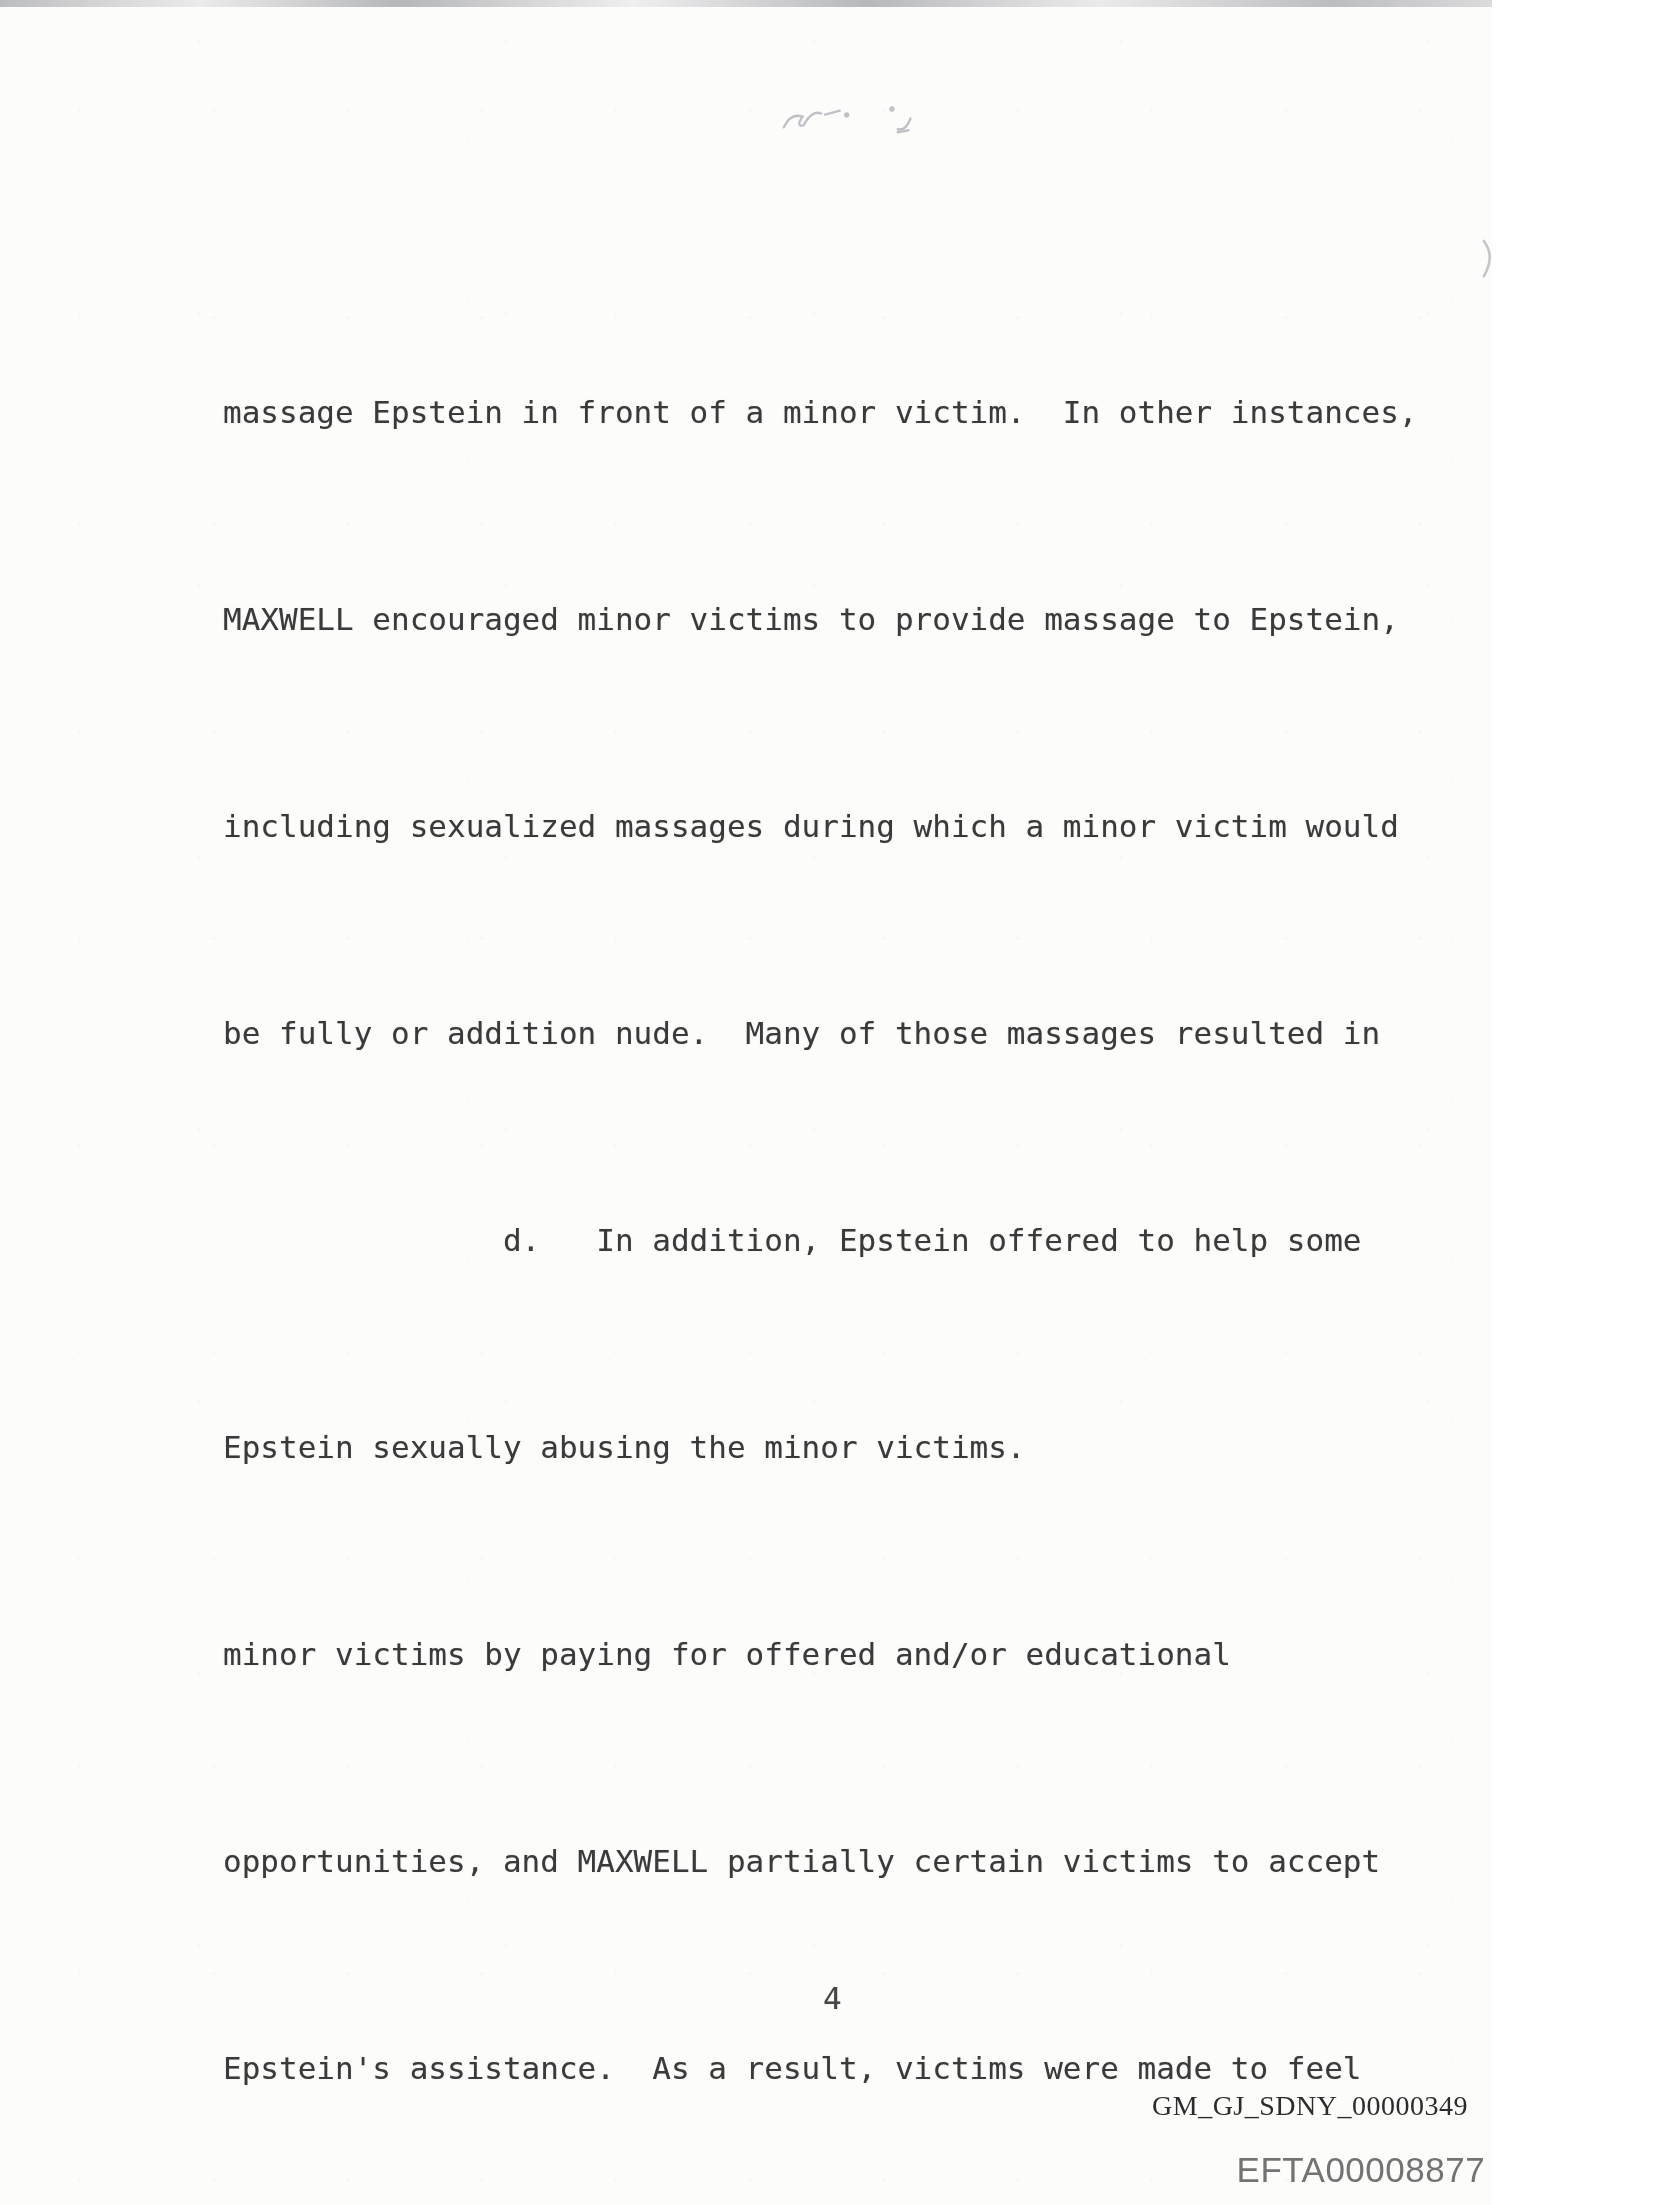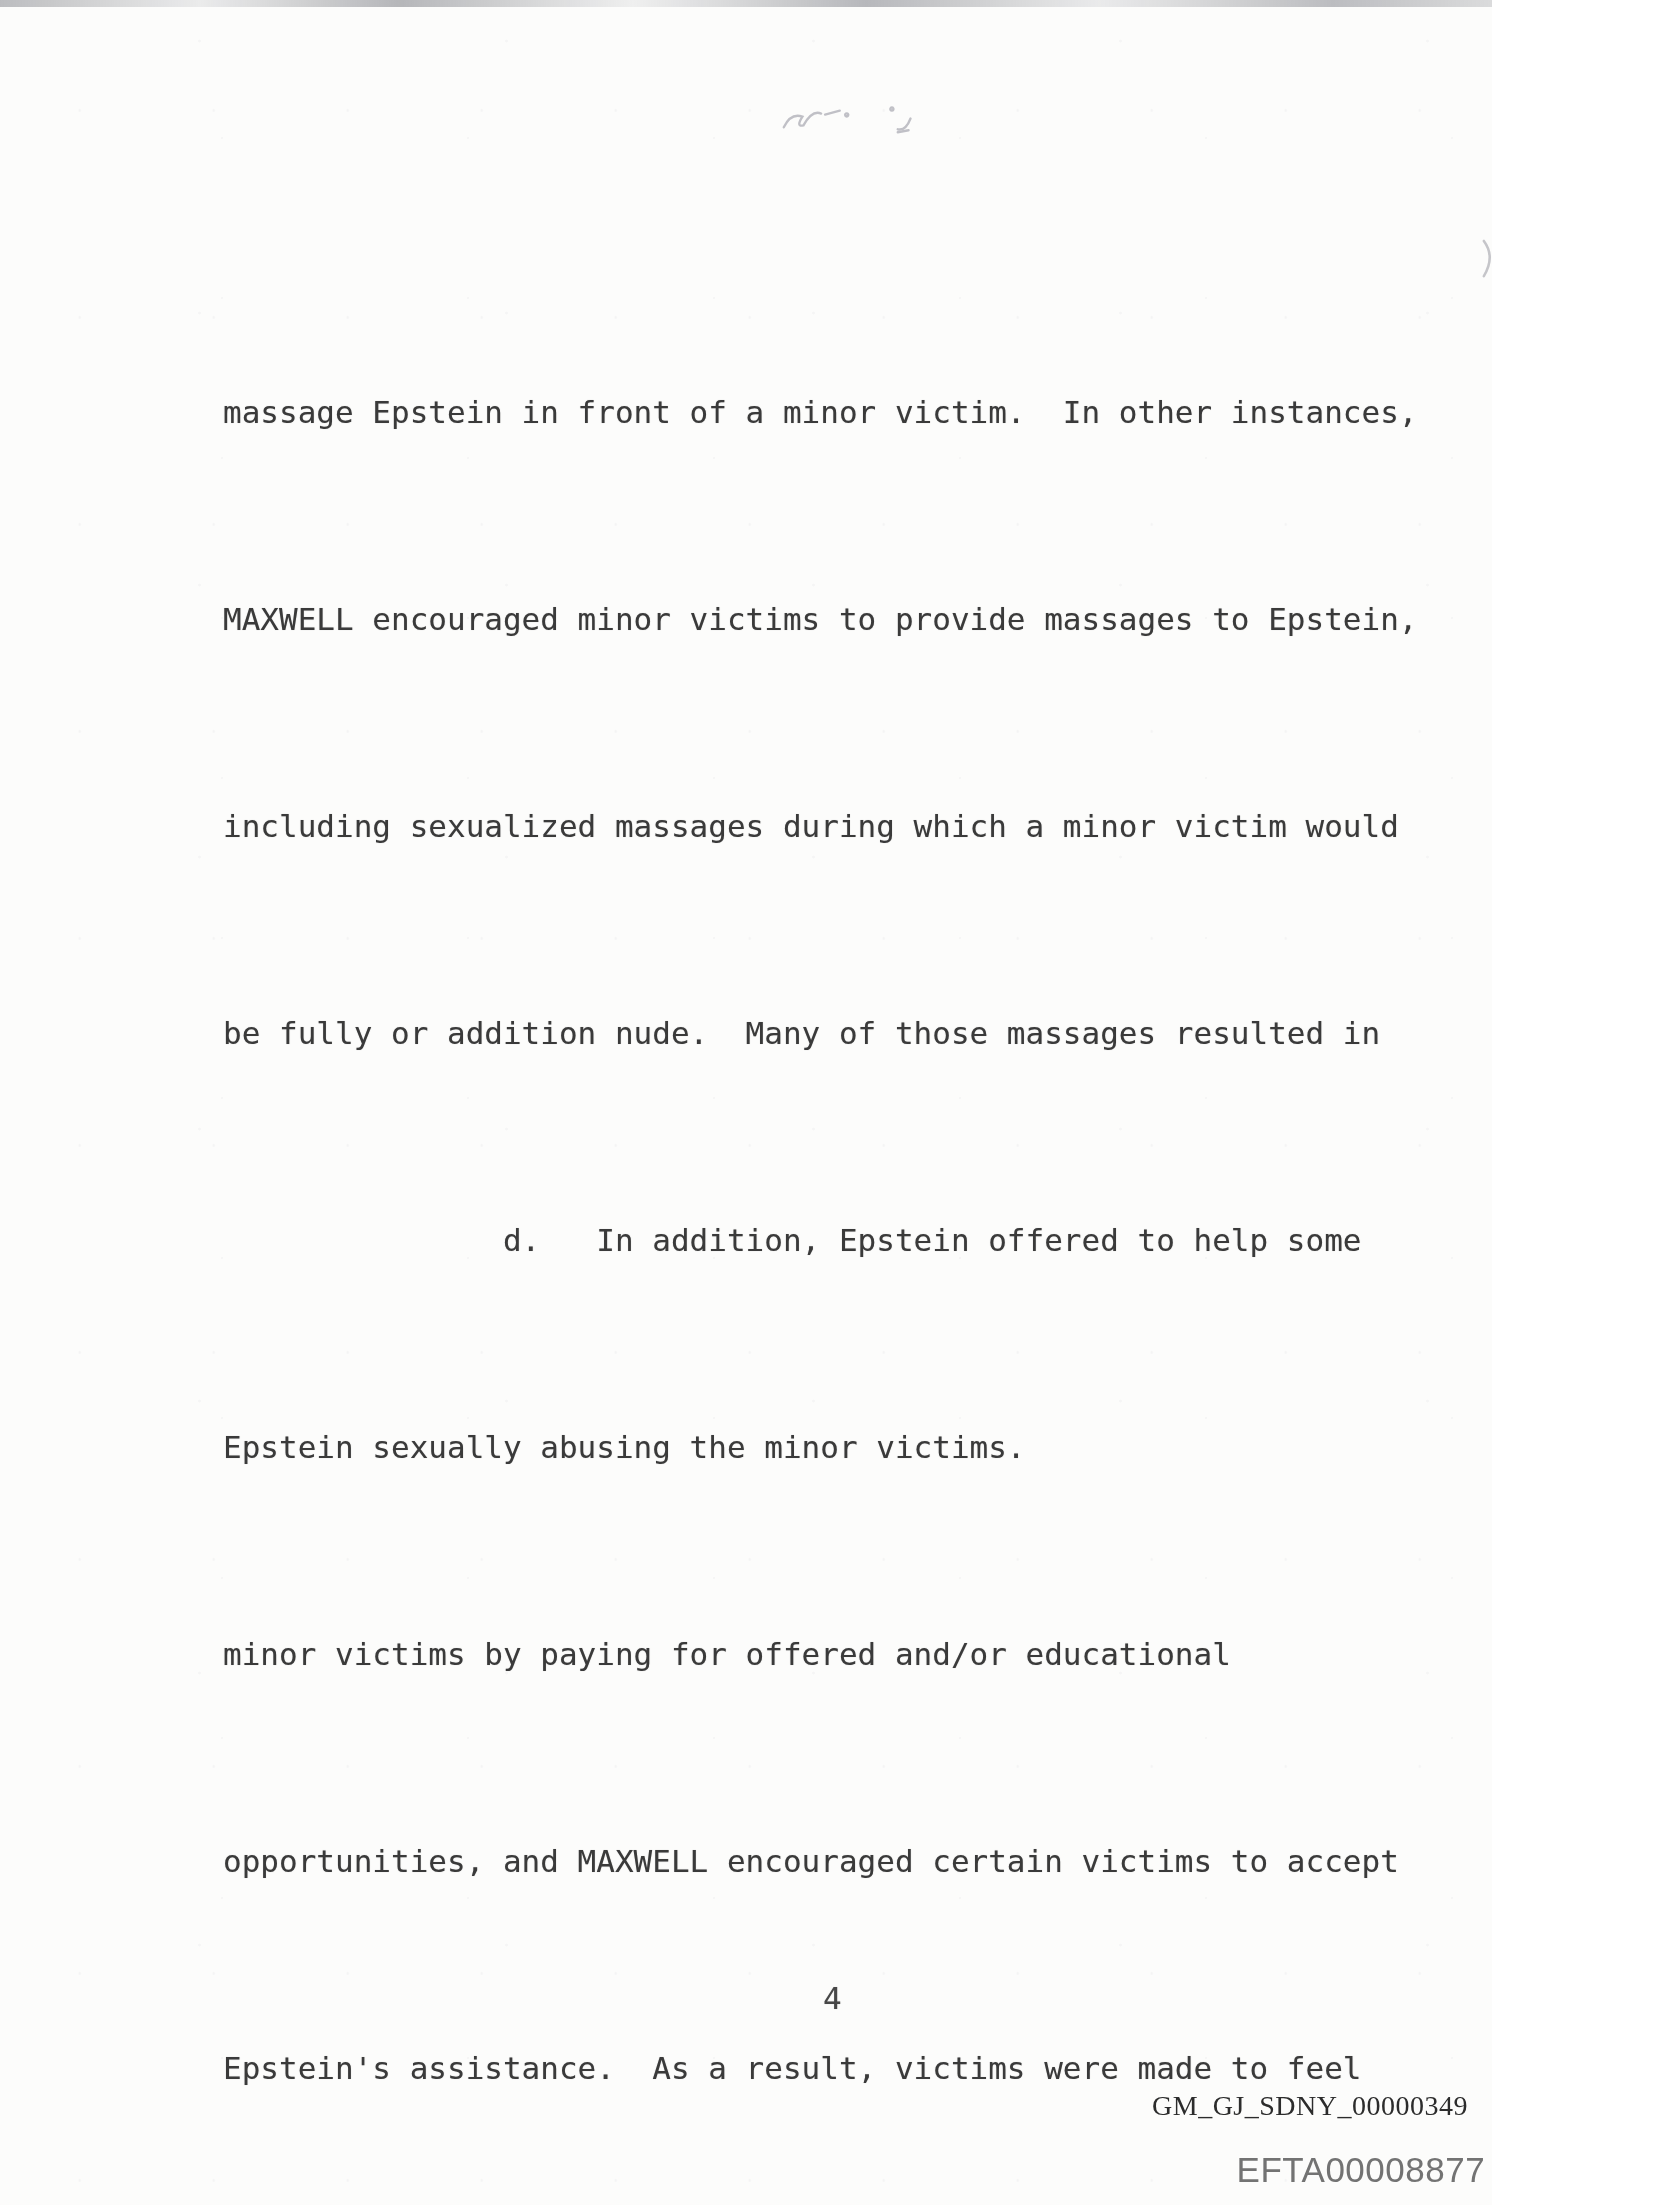--- a/index.html
+++ b/index.html
@@ -73,27 +73,27 @@
     <path d="M141,31 q-5,13 -13,11"></path>
     <path d="M128,45 l11,-2"></path>
   </svg>
 
   <svg class="stray-arc" width="23.5" height="43" viewBox="0 0 24 44" fill="none" stroke="#8f8f99" stroke-width="2.6" stroke-linecap="round">
     <path d="M8,4 q12,16 0,36"></path>
   </svg>
 
   <div class="body-text">
     <div>massage Epstein in front of a minor victim.  In other instances,</div>
-    <div>MAXWELL encouraged minor victims to provide massages to Epstein,</div>
+    <div>MAXWELL encouraged minor victims to provide massage to Epstein,</div>
     <div>including sexualized massages during which a minor victim would</div>
     <div>be fully or addition nude.  Many of those massages resulted in</div>
     <div>               d.   In addition, Epstein offered to help some</div>
     <div>Epstein sexually abusing the minor victims.</div>
     <div>minor victims by paying for offered and/or educational</div>
-    <div>opportunities, and MAXWELL encouraged certain victims to accept</div>
+    <div>opportunities, and MAXWELL partially certain victims to accept</div>
     <div>Epstein's assistance.  As a result, victims were made to feel</div>
     
     
     
     
     
     
     
     
     

